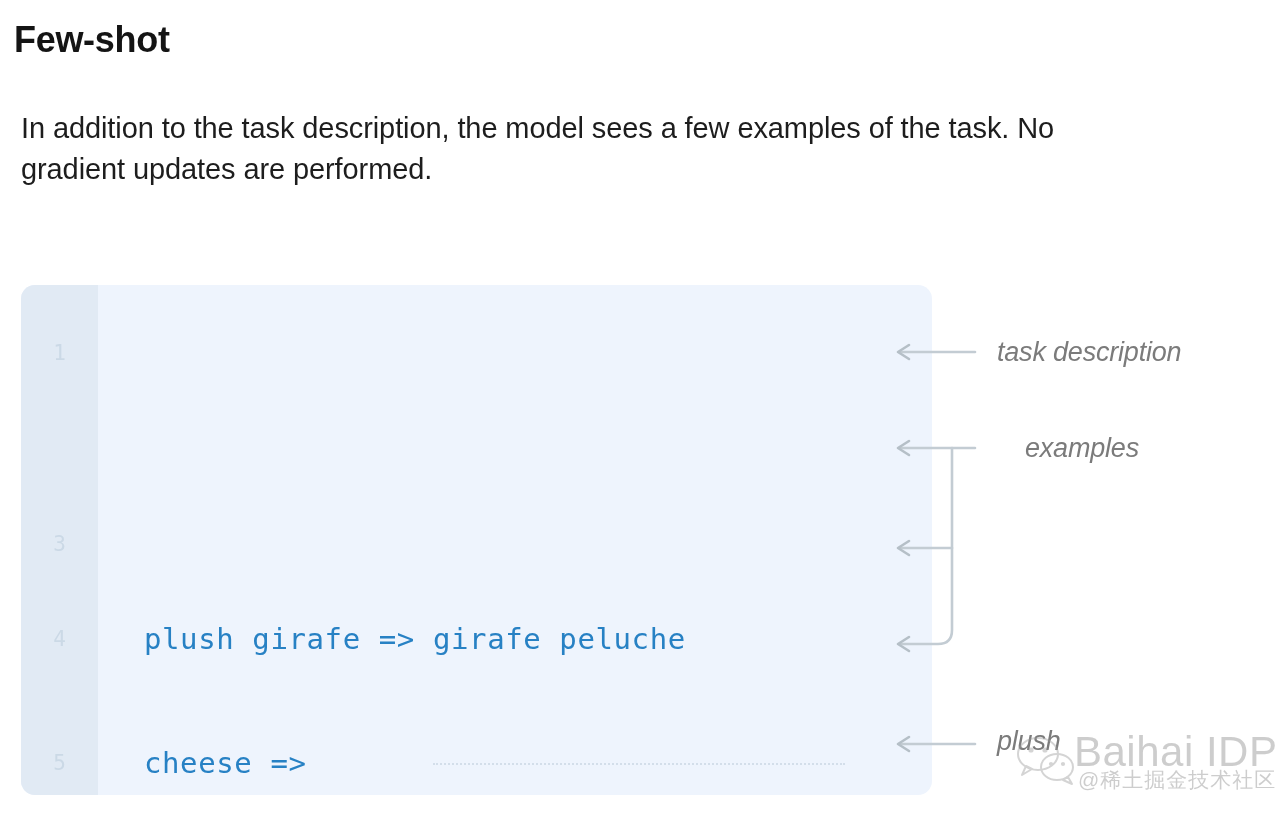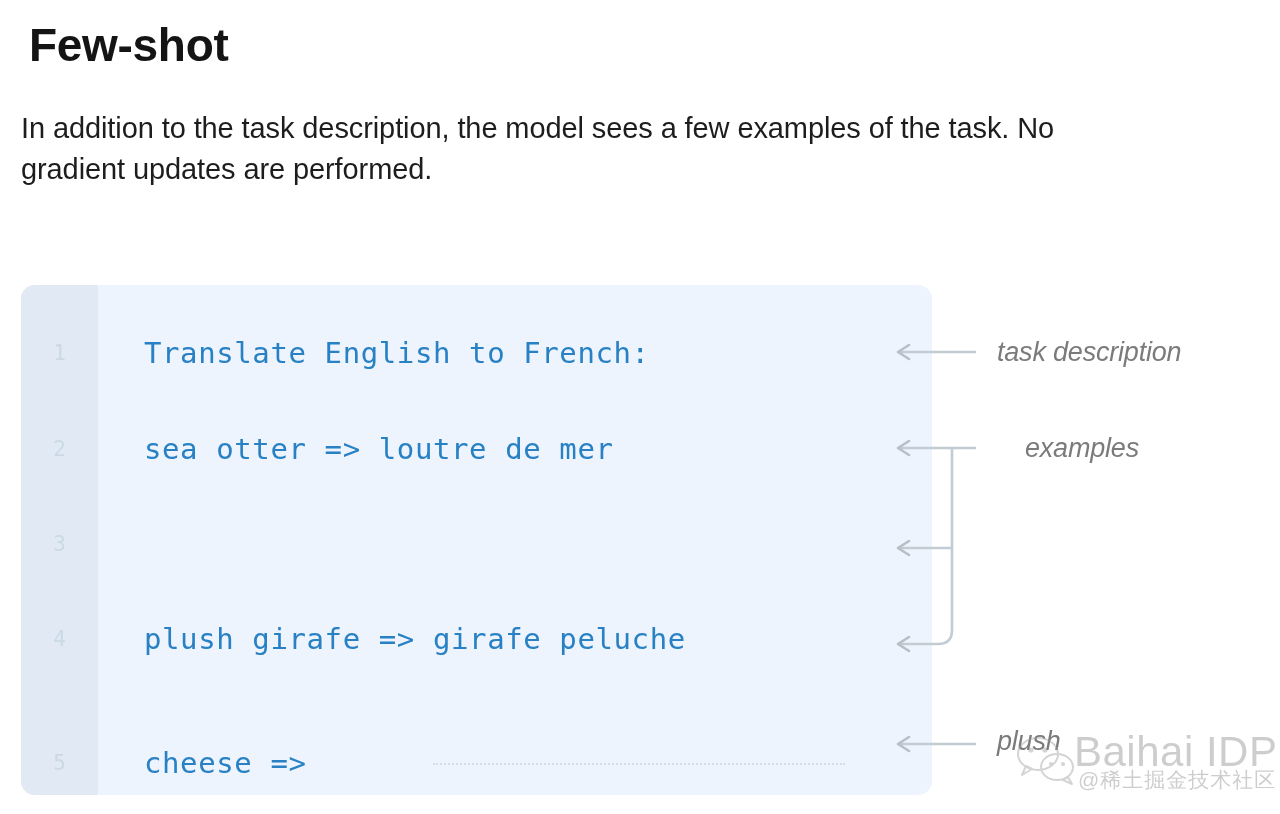--- a/index.html
+++ b/index.html
@@ -12,23 +12,23 @@
     height: 814px;
     position: relative;
     overflow: hidden;
     font-family: "Liberation Sans", sans-serif;
     -webkit-font-smoothing: antialiased;
   }
 
   
   .page-title {
     position: absolute;
-    left: 29px;
+    left: 14px;
     top: 20px;
-    font-size: 46px;
+    font-size: 36px;
     font-weight: bold;
     color: #141414;
     letter-spacing: -0.3px;
     line-height: 1.1;
   }
 
   .page-desc {
     position: absolute;
     left: 21px;
     top: 108px;
@@ -160,27 +160,22 @@
 <div class="page-desc">In addition to the task description, the model sees a few examples of the task. No gradient updates are performed.</div>
 
 <div class="code-card">
 
   <div class="code-gutter"></div>
 
   <div class="code-lines">
 
     <div class="code-line" style="top:44px;">
       <span class="ln">1</span>
-      <span class="code-text">Translate English to French:</span>
-    </div>
-
-    <div class="code-line" style="top:140px;">
-      <span class="ln">2</span>
-      <span class="code-text">sea otter =&gt; loutre de mer</span>
-    </div>
+    </div>
+
 
     <div class="code-line" style="top:235px;">
       <span class="ln">3</span>
     </div>
 
     <div class="code-line" style="top:330px;">
       <span class="ln">4</span>
       <span class="code-text">plush girafe =&gt; girafe peluche</span>
     </div>
 

